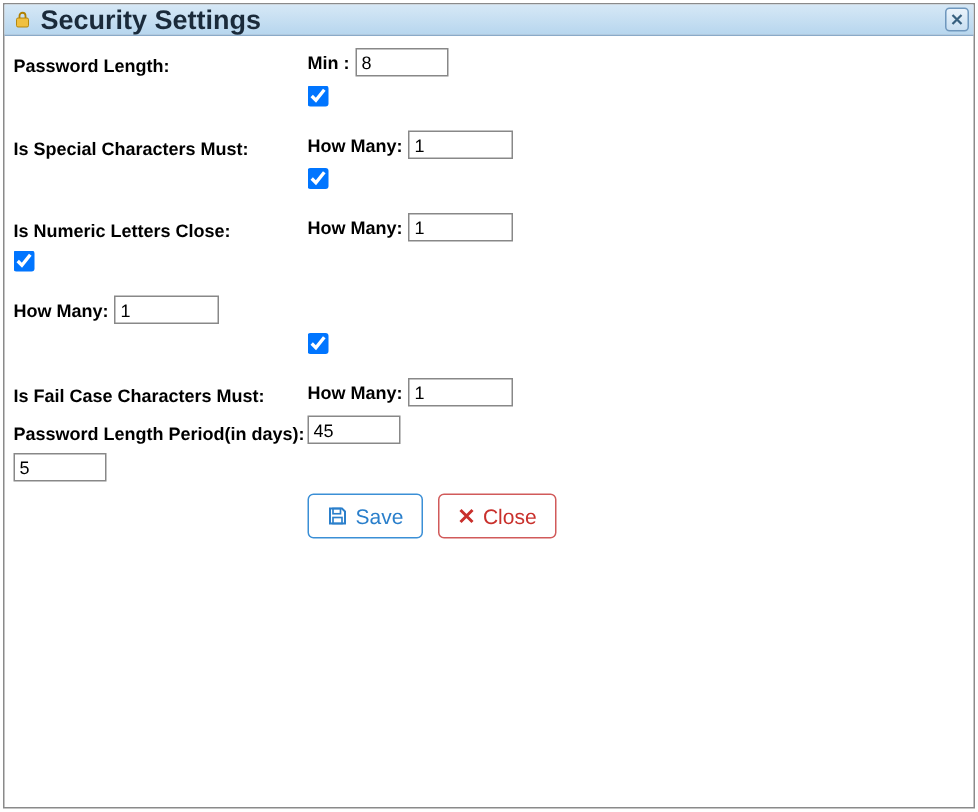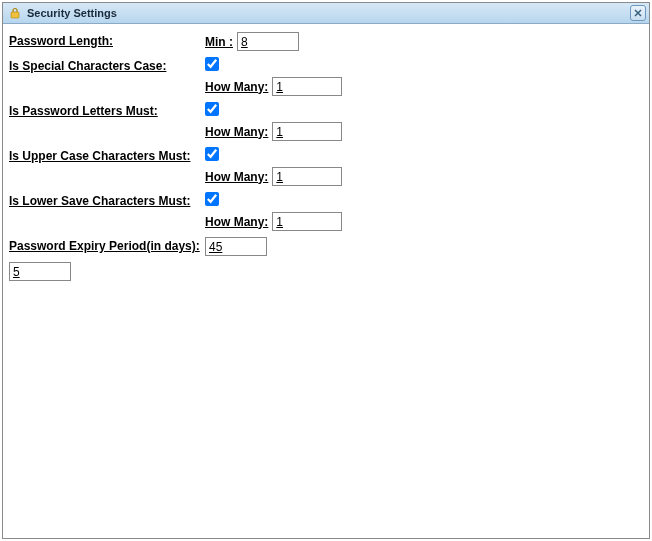--- a/index.html
+++ b/index.html
@@ -29,21 +29,21 @@
     width: 16px;
     height: 16px;
     margin-right: 4px;
     display: inline-flex;
     align-items: center;
     justify-content: center;
   }
   .titlebar .title {
     font-weight: bold;
     color: #1a2a3a;
-    font-size: 11px;
+    font-size: 18px;
   }
   .titlebar .close-btn {
     position: absolute;
     right: 3px;
     top: 2px;
     width: 16px;
     height: 16px;
     border: 1px solid #6f97bd;
     border-radius: 3px;
     background: linear-gradient(#eaf3fb, #c9dff1);
@@ -53,36 +53,35 @@
     color: #37607f;
     font-size: 9px;
     cursor: pointer;
     line-height: 1;
   }
   .content {
     padding: 8px 6px;
   }
   .row {
     display: flex;
-    align-items: flex-start;
+    align-items: flex-end;
     margin-bottom: 6px;
-    text-decoration: underline;
   }
   .left-label {
     width: 196px;
     font-weight: bold;
     color: #000;
     font-size: 12px;
     padding-top: 2px;
     flex-shrink: 0;
   }
   .right {
     display: flex;
     flex-direction: column;
-    gap: 6px;
+    gap: 16px;
   }
   .field-line {
     display: flex;
     align-items: center;
     gap: 4px;
   }
   .sub-label {
     font-weight: bold;
     color: #000;
     font-size: 12px;
@@ -152,83 +151,98 @@
       <div class="left-label">Password Length:</div>
       <div class="right">
         <div class="field-line">
           <span class="sub-label">Min :</span>
           <input type="text" class="w60" value="8" style="">
         </div>
       </div>
     </div>
 
     <div class="row">
-      <div class="left-label">Is Special Characters Case:</div>
-      <div class="right">
-        <div class="field-line">
-          <input type="checkbox" checked="" style="">
-        </div>
-        <div class="field-line">
-          <span class="sub-label">How Many:</span>
-          <input type="text" class="w70" value="1" style="">
-        </div>
-      </div>
-    </div>
-
-    <div class="row">
-      <div class="left-label">Is Password Letters Must:</div>
-      <div class="right">
-        <div class="field-line">
-          <input type="checkbox" checked="" style="">
-        </div>
-        <div class="field-line">
-          <span class="sub-label">How Many:</span>
-          <input type="text" class="w70" value="1" style="">
-        </div>
-      </div>
-    </div>
-
-    <div class="row">
-      <div class="left-label">Is Upper Case Characters Must:</div>
-      <div class="right">
-        <div class="field-line">
-          <input type="checkbox" checked="" style="">
-        </div>
-        <div class="field-line">
-          <span class="sub-label">How Many:</span>
-          <input type="text" class="w70" value="1" style="">
-        </div>
-      </div>
-    </div>
-
-    <div class="row">
-      <div class="left-label">Is Lower Save Characters Must:</div>
-      <div class="right">
-        <div class="field-line">
-          <input type="checkbox" checked="" style="">
-        </div>
-        <div class="field-line">
-          <span class="sub-label">How Many:</span>
-          <input type="text" class="w70" value="1" style="">
-        </div>
-      </div>
-    </div>
-
-    <div class="row">
-      <div class="left-label">Password Expiry Period(in days):</div>
+      <div class="left-label">Is Special Characters Must:</div>
+      <div class="right">
+        <div class="field-line">
+          <input type="checkbox" checked="" style="">
+        </div>
+        <div class="field-line">
+          <span class="sub-label">How Many:</span>
+          <input type="text" class="w70" value="1" style="">
+        </div>
+      </div>
+    </div>
+
+    <div class="row">
+      <div class="left-label">Is Numeric Letters Close:</div>
+      <div class="right">
+        <div class="field-line">
+          <input type="checkbox" checked="" style="">
+        </div>
+        <div class="field-line">
+          <span class="sub-label">How Many:</span>
+          <input type="text" class="w70" value="1" style="">
+        </div>
+      </div>
+    </div>
+
+    <div class="row">
+      <div class="right">
+        <div class="field-line">
+          <input type="checkbox" checked="" style="">
+        </div>
+        <div class="field-line">
+          <span class="sub-label">How Many:</span>
+          <input type="text" class="w70" value="1" style="">
+        </div>
+      </div>
+    </div>
+
+    <div class="row">
+      <div class="left-label">Is Fail Case Characters Must:</div>
+      <div class="right">
+        <div class="field-line">
+          <input type="checkbox" checked="" style="">
+        </div>
+        <div class="field-line">
+          <span class="sub-label">How Many:</span>
+          <input type="text" class="w70" value="1" style="">
+        </div>
+      </div>
+    </div>
+
+    <div class="row">
+      <div class="left-label">Password Length Period(in days):</div>
       <div class="right">
         <div class="field-line">
           <input type="text" class="w60" value="45" style="">
         </div>
       </div>
     </div>
 
     <div class="row">
       <div class="right">
         <div class="field-line">
           <input type="text" class="w60" value="5" style="">
         </div>
       </div>
     </div>
 
+    <div class="button-row">
+      <div class="btn btn-save">
+        <svg width="14" height="14" viewBox="0 0 14 14">
+          <path d="M2 2 h8 l2 2 v8 h-10 z" fill="none" stroke="#2a7fcb" stroke-width="1.3"></path>
+          <rect x="4" y="2" width="5" height="3.5" fill="none" stroke="#2a7fcb" stroke-width="1.1"></rect>
+          <rect x="4" y="8" width="6" height="4" fill="none" stroke="#2a7fcb" stroke-width="1.1"></rect>
+        </svg>
+        <span>Save</span>
+      </div>
+      <div class="btn btn-close">
+        <svg width="12" height="12" viewBox="0 0 12 12">
+          <path d="M2 2 L10 10 M10 2 L2 10" stroke="#c9302c" stroke-width="2"></path>
+        </svg>
+        <span>Close</span>
+      </div>
+    </div>
 
   </div>
 </div>
 
 </body></html>

